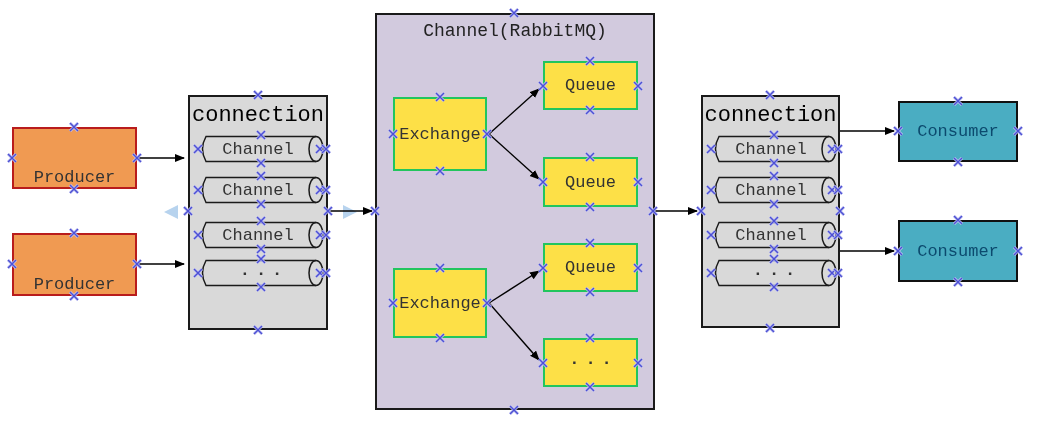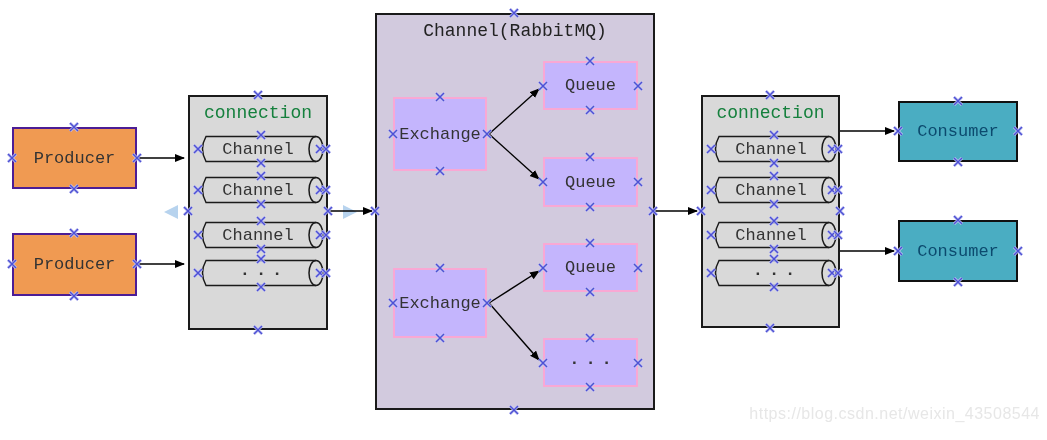--- a/index.html
+++ b/index.html
@@ -4,33 +4,33 @@
 <style>
   html,body{margin:0;padding:0;background:#fff;}
   #stage{
     position:relative;width:1047px;height:440px;background:#fff;overflow:hidden;
     font-family:"Liberation Mono","DejaVu Sans Mono",monospace;
   }
   .box{
     position:absolute;display:flex;align-items:center;justify-content:center;
     font-size:17px;color:#333;box-sizing:border-box;
   }
-  .producer{background:var(--producer,#F09A52);border:2px solid #4c1d95;}
+  .producer{background:var(--producer,#F09A52);border:2px solid #b91c1c;align-items:flex-end;}
   .consumer{background:var(--consumer,#4AADC2);border:2px solid #111;color:#0c4a6e;}
   .broker{
     background:var(--broker,#D2CADE);border:2px solid #1a1a1a;
     align-items:flex-start;justify-content:center;
   }
   .broker-title{margin-top:6px;font-size:18px;color:#222;}
   .conn{
     background:var(--connection,#D9D9D9);border:2px solid #1a1a1a;
     align-items:flex-start;justify-content:center;
   }
-  .conn-title{margin-top:6px;font-size:18px;color:#15803d;}
-  .whitebox{background:#c4b5fd;border:2px solid #f9a8d4;}
+  .conn-title{margin-top:6px;font-size:22px;color:#000000;}
+  .whitebox{background:#fde047;border:2px solid #22c55e;}
   .channel{position:absolute;width:127px;height:36px;}
   .channel svg{position:absolute;left:0;top:0;}
   .channel .lbl{
     position:absolute;left:0;top:0;width:120px;height:28px;
     display:flex;align-items:center;justify-content:center;
     font-size:17px;color:#333;
   }
   .dots{letter-spacing:6px;font-weight:bold;padding-left:6px;}
   #overlay{position:absolute;left:0;top:0;pointer-events:none;}
   #watermark{
@@ -349,14 +349,13 @@
         <path d="M954,216 L962,224 M962,216 L954,224" stroke="#4D50D4" stroke-width="1.5" fill="none"></path>
         <path d="M954,278 L962,286 M962,278 L954,286" stroke="#C3C5F2" stroke-width="3" fill="none"></path>
         <path d="M954,278 L962,286 M962,278 L954,286" stroke="#4D50D4" stroke-width="1.5" fill="none"></path>
         <path d="M894,247 L902,255 M902,247 L894,255" stroke="#C3C5F2" stroke-width="3" fill="none"></path>
         <path d="M894,247 L902,255 M902,247 L894,255" stroke="#4D50D4" stroke-width="1.5" fill="none"></path>
         <path d="M1014,247 L1022,255 M1022,247 L1014,255" stroke="#C3C5F2" stroke-width="3" fill="none"></path>
         <path d="M1014,247 L1022,255 M1022,247 L1014,255" stroke="#4D50D4" stroke-width="1.5" fill="none"></path>
       </g>
   </svg>
 
-  <div id="watermark">https://blog.csdn.net/weixin_43508544</div>
 </div>
 
 </body></html>

